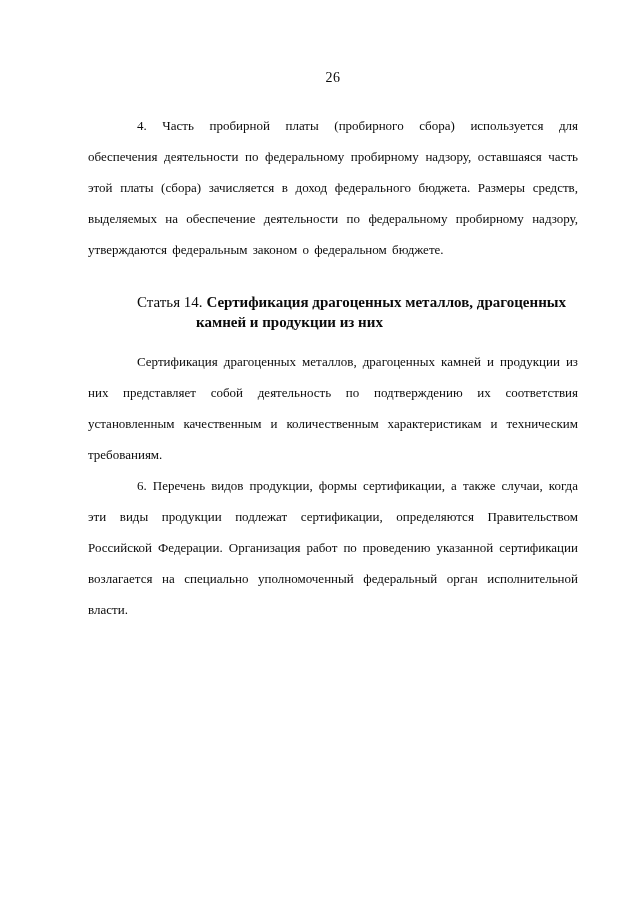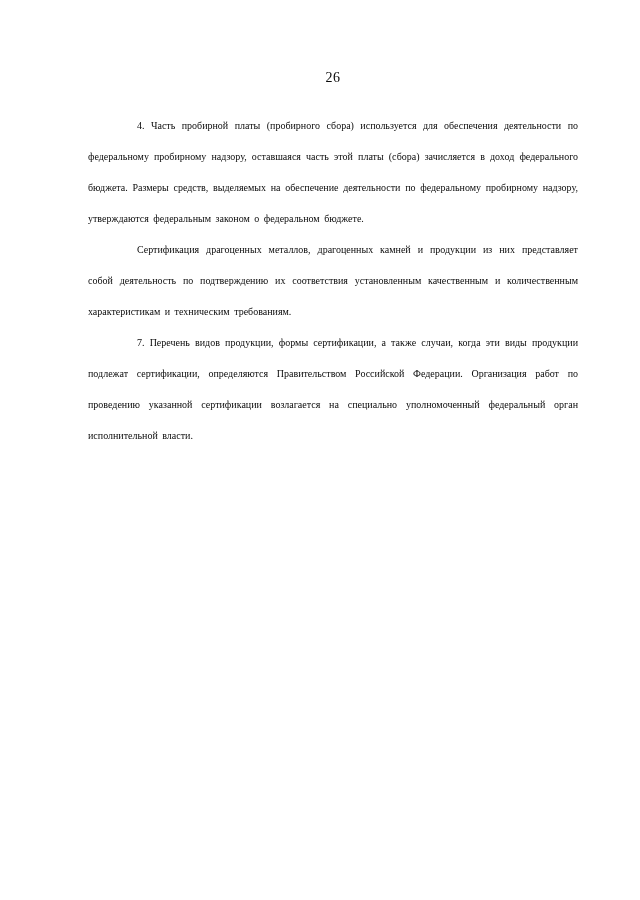--- a/index.html
+++ b/index.html
@@ -22,21 +22,21 @@
     top: 70px;
     width: 490px;
   }
   .page-number {
     text-align: center;
     font-size: 14px;
     margin-bottom: 24px;
     letter-spacing: 0.5px;
   }
   p.body-para {
-    font-size: 10px;
+    font-size: 13px;
     line-height: 31px;
     text-align: justify;
     text-indent: 49px;
     margin: 0;
     word-spacing: 2px;
   }
   .article-heading {
     margin: 27px 0 14px 108px;
     text-indent: -59px;
     font-size: 15px;
@@ -56,20 +56,25 @@
 </head>
 <body>
 
 <div class="page">
   <div class="text-block">
 
     <div class="page-number">26</div>
 
     <p class="body-para">4. Часть пробирной платы (пробирного сбора) используется для обеспечения деятельности  по федеральному пробирному надзору, оставшаяся часть этой платы (сбора) зачисляется в доход федерального бюджета. Размеры средств, выделяемых  на обеспечение деятельности по федеральному пробирному надзору, утверждаются федеральным законом о федеральном бюджете.</p>
 
+    <div class="article-heading">
+      <span class="article-label">Статья 14.</span>
+      <span> </span>
+      <span class="article-title">Сертификация драгоценных металлов, драгоценных камней и продукции из них</span>
+    </div>
 
     <div class="para-group">
       <p class="body-para">Сертификация драгоценных металлов, драгоценных камней и продукции из них представляет собой деятельность по подтверждению их соответствия установленным качественным и количественным характеристикам и техническим требованиям.</p>
-      <p class="body-para">7. Перечень видов продукции, формы сертификации, а также случаи, когда эти виды продукции подлежат сертификации, определяются Правительством Российской Федерации. Организация работ по проведению указанной сертификации возлагается на специально уполномоченный федеральный орган исполнительной власти.</p>
+      <p class="body-para">6. Перечень видов продукции, формы сертификации, а также случаи, когда эти виды продукции подлежат сертификации, определяются Правительством Российской Федерации. Организация работ по проведению указанной сертификации возлагается на специально уполномоченный федеральный орган исполнительной власти.</p>
     </div>
 
   </div>
 </div>
 
 </body></html>

